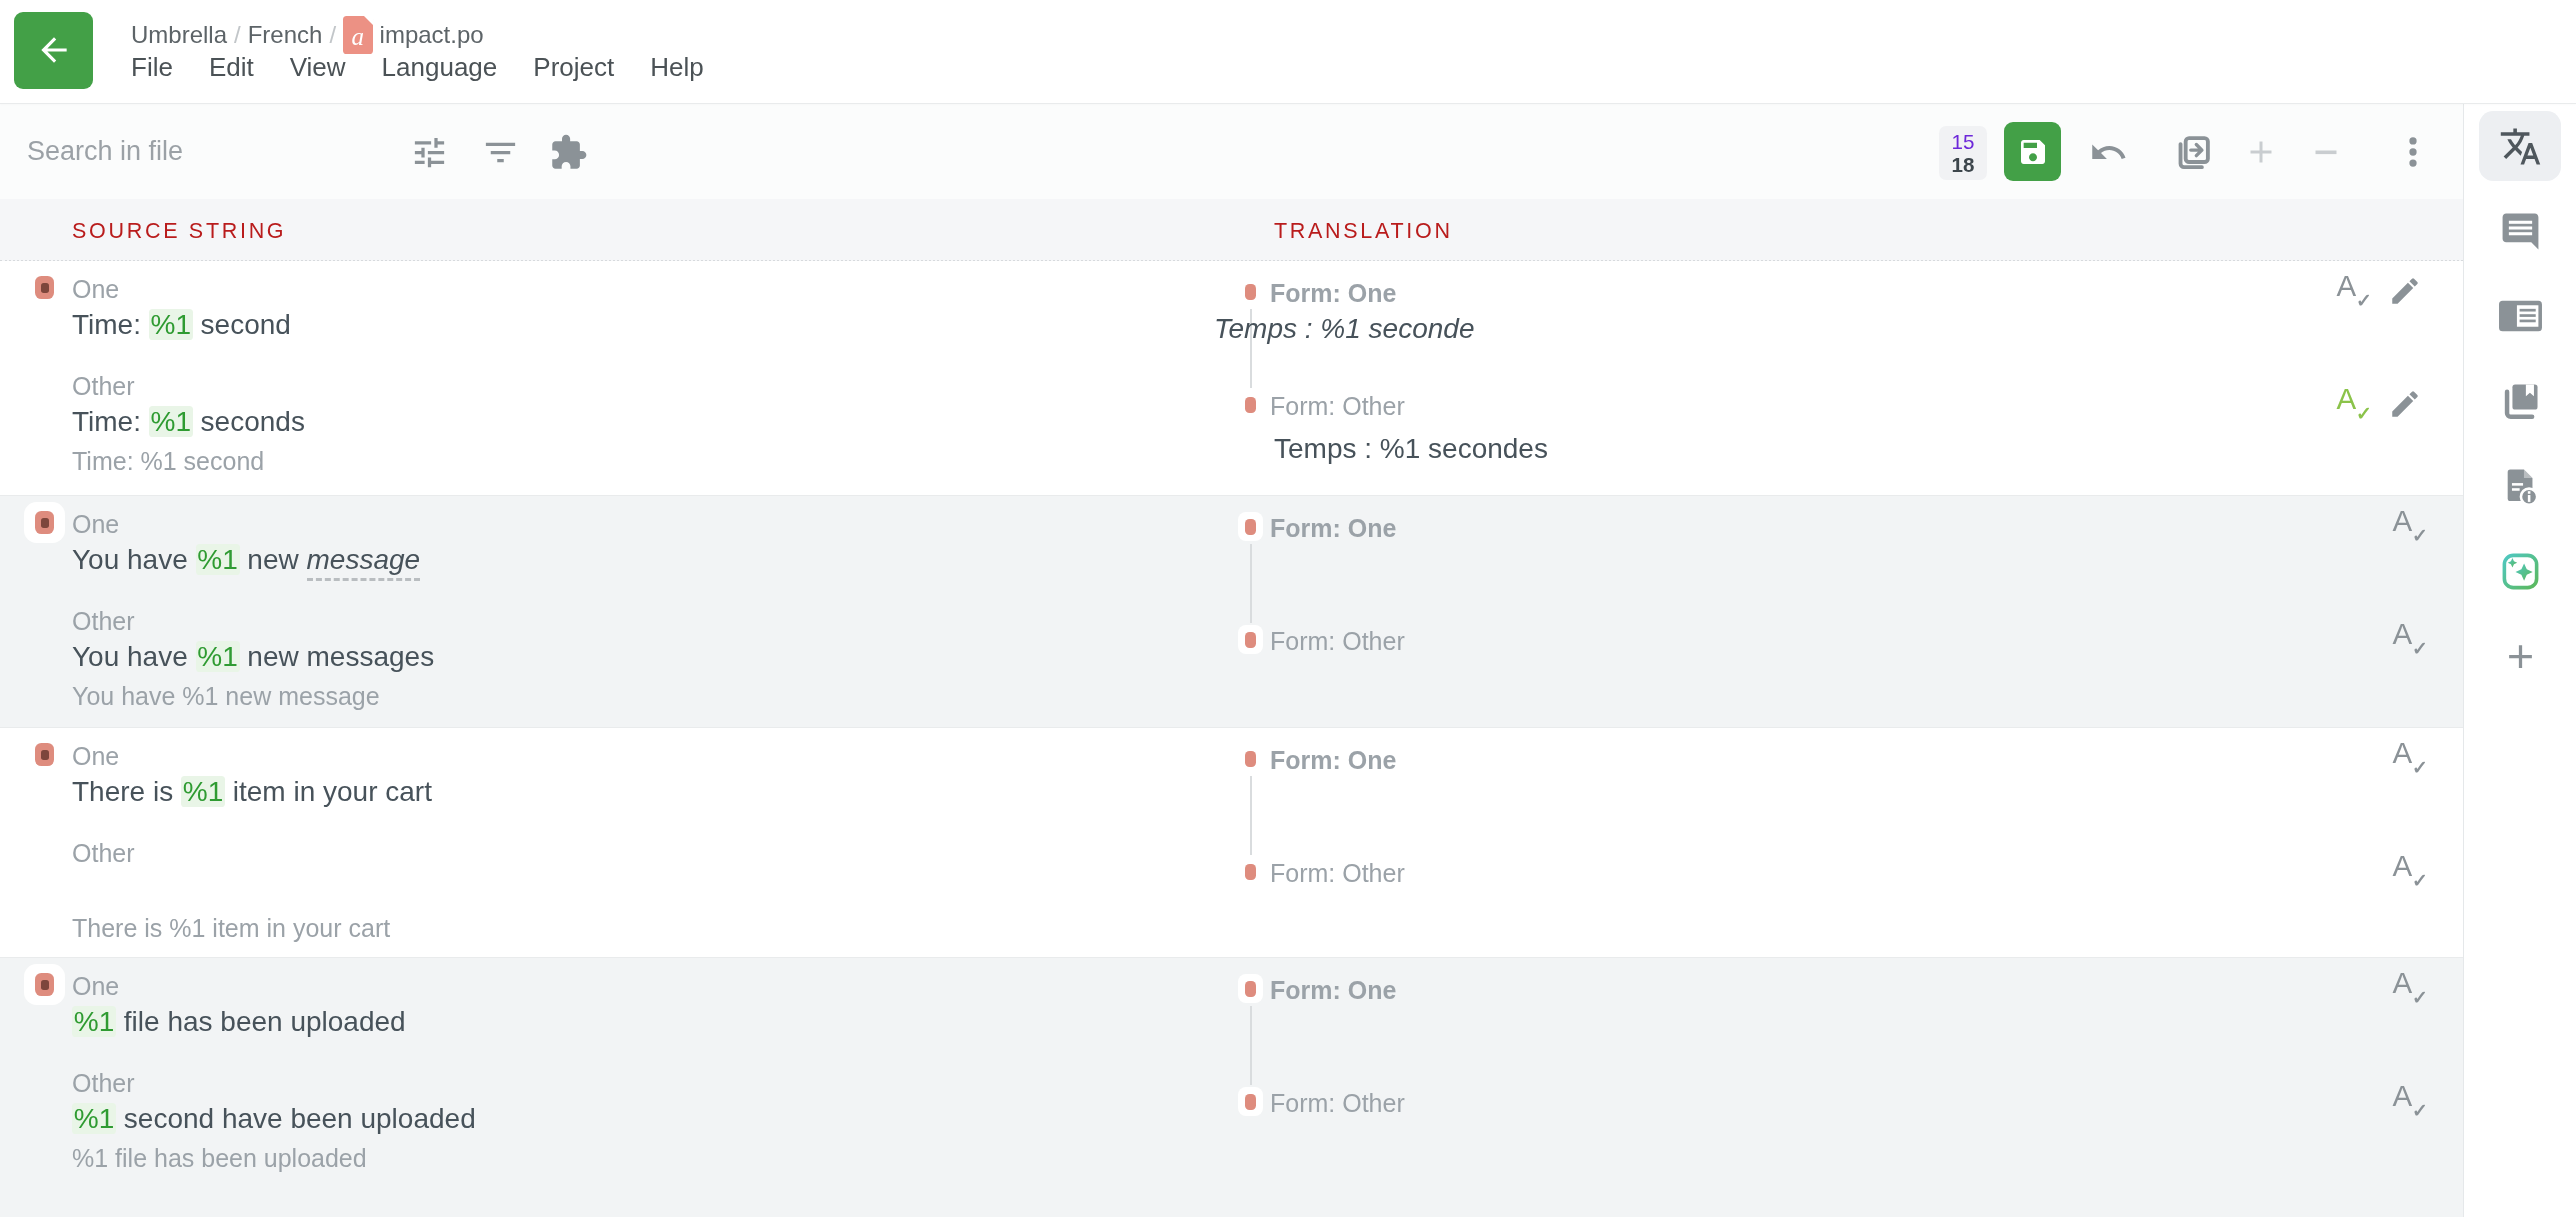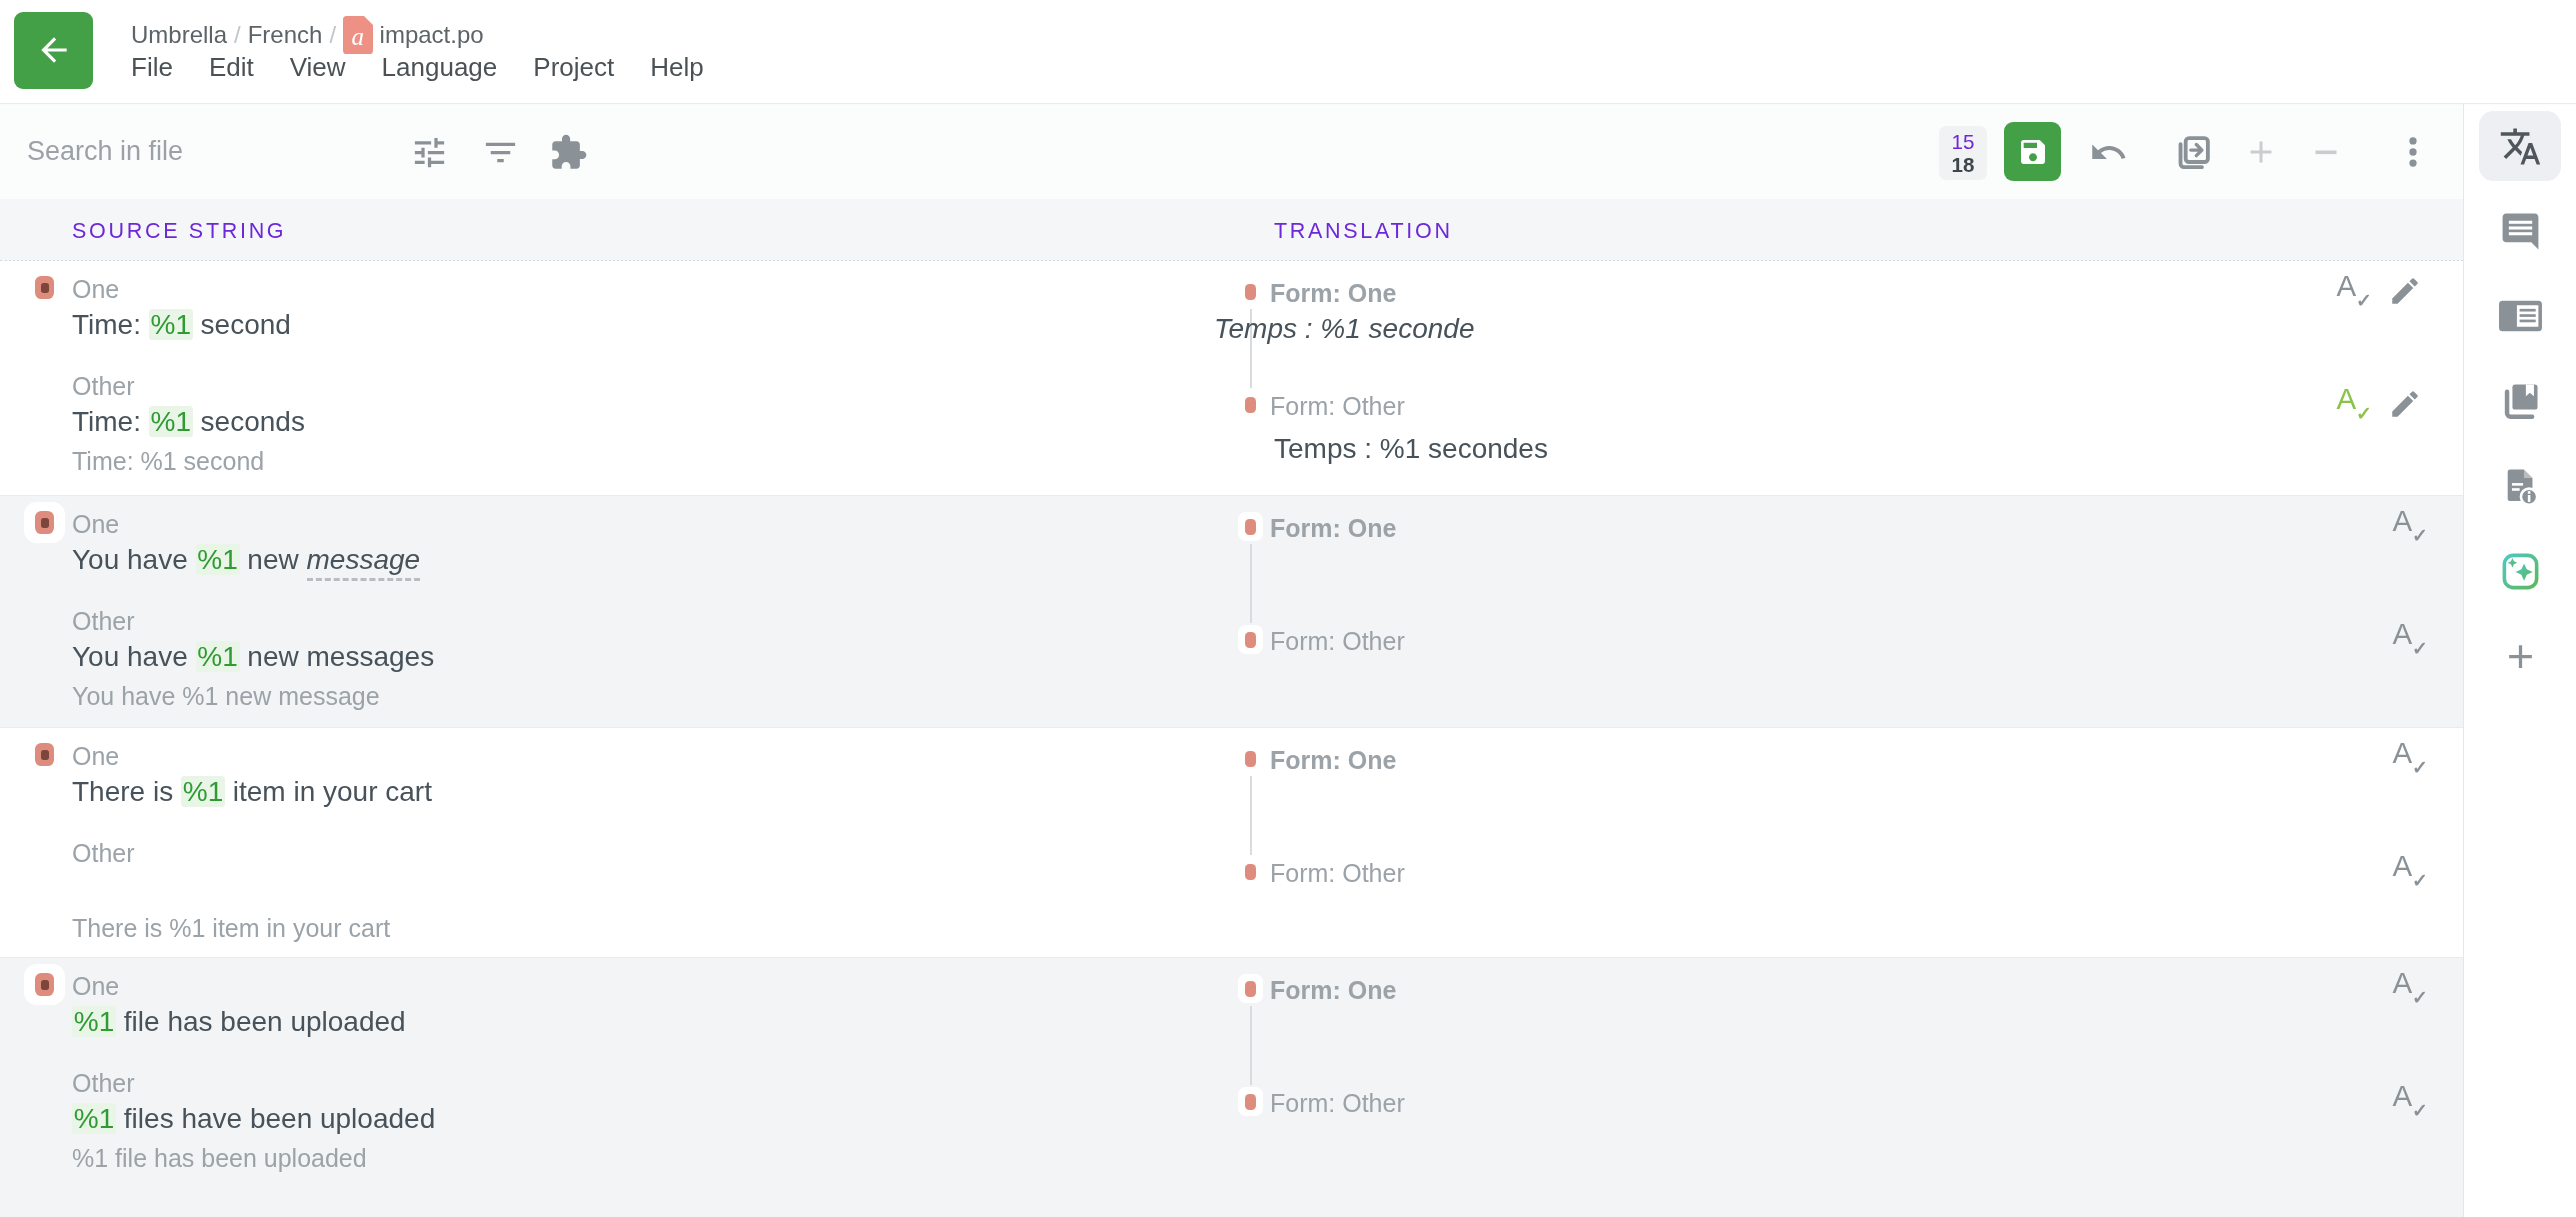--- a/index.html
+++ b/index.html
@@ -39,21 +39,21 @@
     border-radius:9px; display:flex; align-items:center; justify-content:center; cursor:pointer; }
   .i-undo { left:2089px; top:29px; }
   .i-copy { left:2172px; top:29px; }
   .i-plus { left:2243px; top:30px; color:#c9cdd0; }
   .i-minus { left:2308px; top:30px; color:#c9cdd0; }
   .i-kebab { left:2394px; top:29px; }
 
   
   .thead { position:absolute; left:0; top:199px; width:2463px; height:63px; background:#f5f6f8;
     border-bottom:2.7px dotted #d7dadd; }
-  .thead div { position:absolute; top:19.7px; font-size:21.5px; letter-spacing:2.7px; color:#6d28d9; }
+  .thead div { position:absolute; top:19.7px; font-size:21.5px; letter-spacing:2.7px; color:#b91c1c; }
   .th-src { left:72px; }
   .th-trn { left:1274px; }
 
   
   .rows { position:absolute; left:0; top:261px; width:2463px; height:956px; background:#fff; }
   .row { position:relative; width:2463px; cursor:pointer; }
   .r1 { height:235px; } .r2 { height:232px; } .r3 { height:230px; } .r4 { height:259px; }
   .row + .row { border-top:0; }
   .r1,.r2,.r3 { border-bottom:0.9px solid #e9ebec; }
   .row--alt { background:#f2f4f5; }
@@ -335,21 +335,21 @@
 
   <div class="row r4 row--alt">
     <div class="marker-wrap">
         <span class="s-marker">
           <i></i>
         </span>
       </div>
     <div class="s-lbl s-lbl1">One</div>
     <div class="s-txt s-txt1"><span></span><span class="tok">%1</span><span> file has been uploaded</span><span></span></div>
     <div class="s-lbl s-lbl2">Other</div>
-    <div class="s-txt s-txt2"><span></span><span class="tok">%1</span><span> files have been uploaded</span></div>
+    <div class="s-txt s-txt2"><span></span><span class="tok">%1</span><span> second have been uploaded</span></div>
     <div class="s-ref">%1 file has been uploaded</div>
     <span class="t-wrap t-wrap1">
         <span class="t-marker"></span>
       </span>
     <span class="vline"></span>
     <span class="t-wrap t-wrap2">
         <span class="t-marker"></span>
       </span>
     <div class="t-lbl t-lbl1">Form: One</div>
     <div class="t-txt t-txt1"></div>

